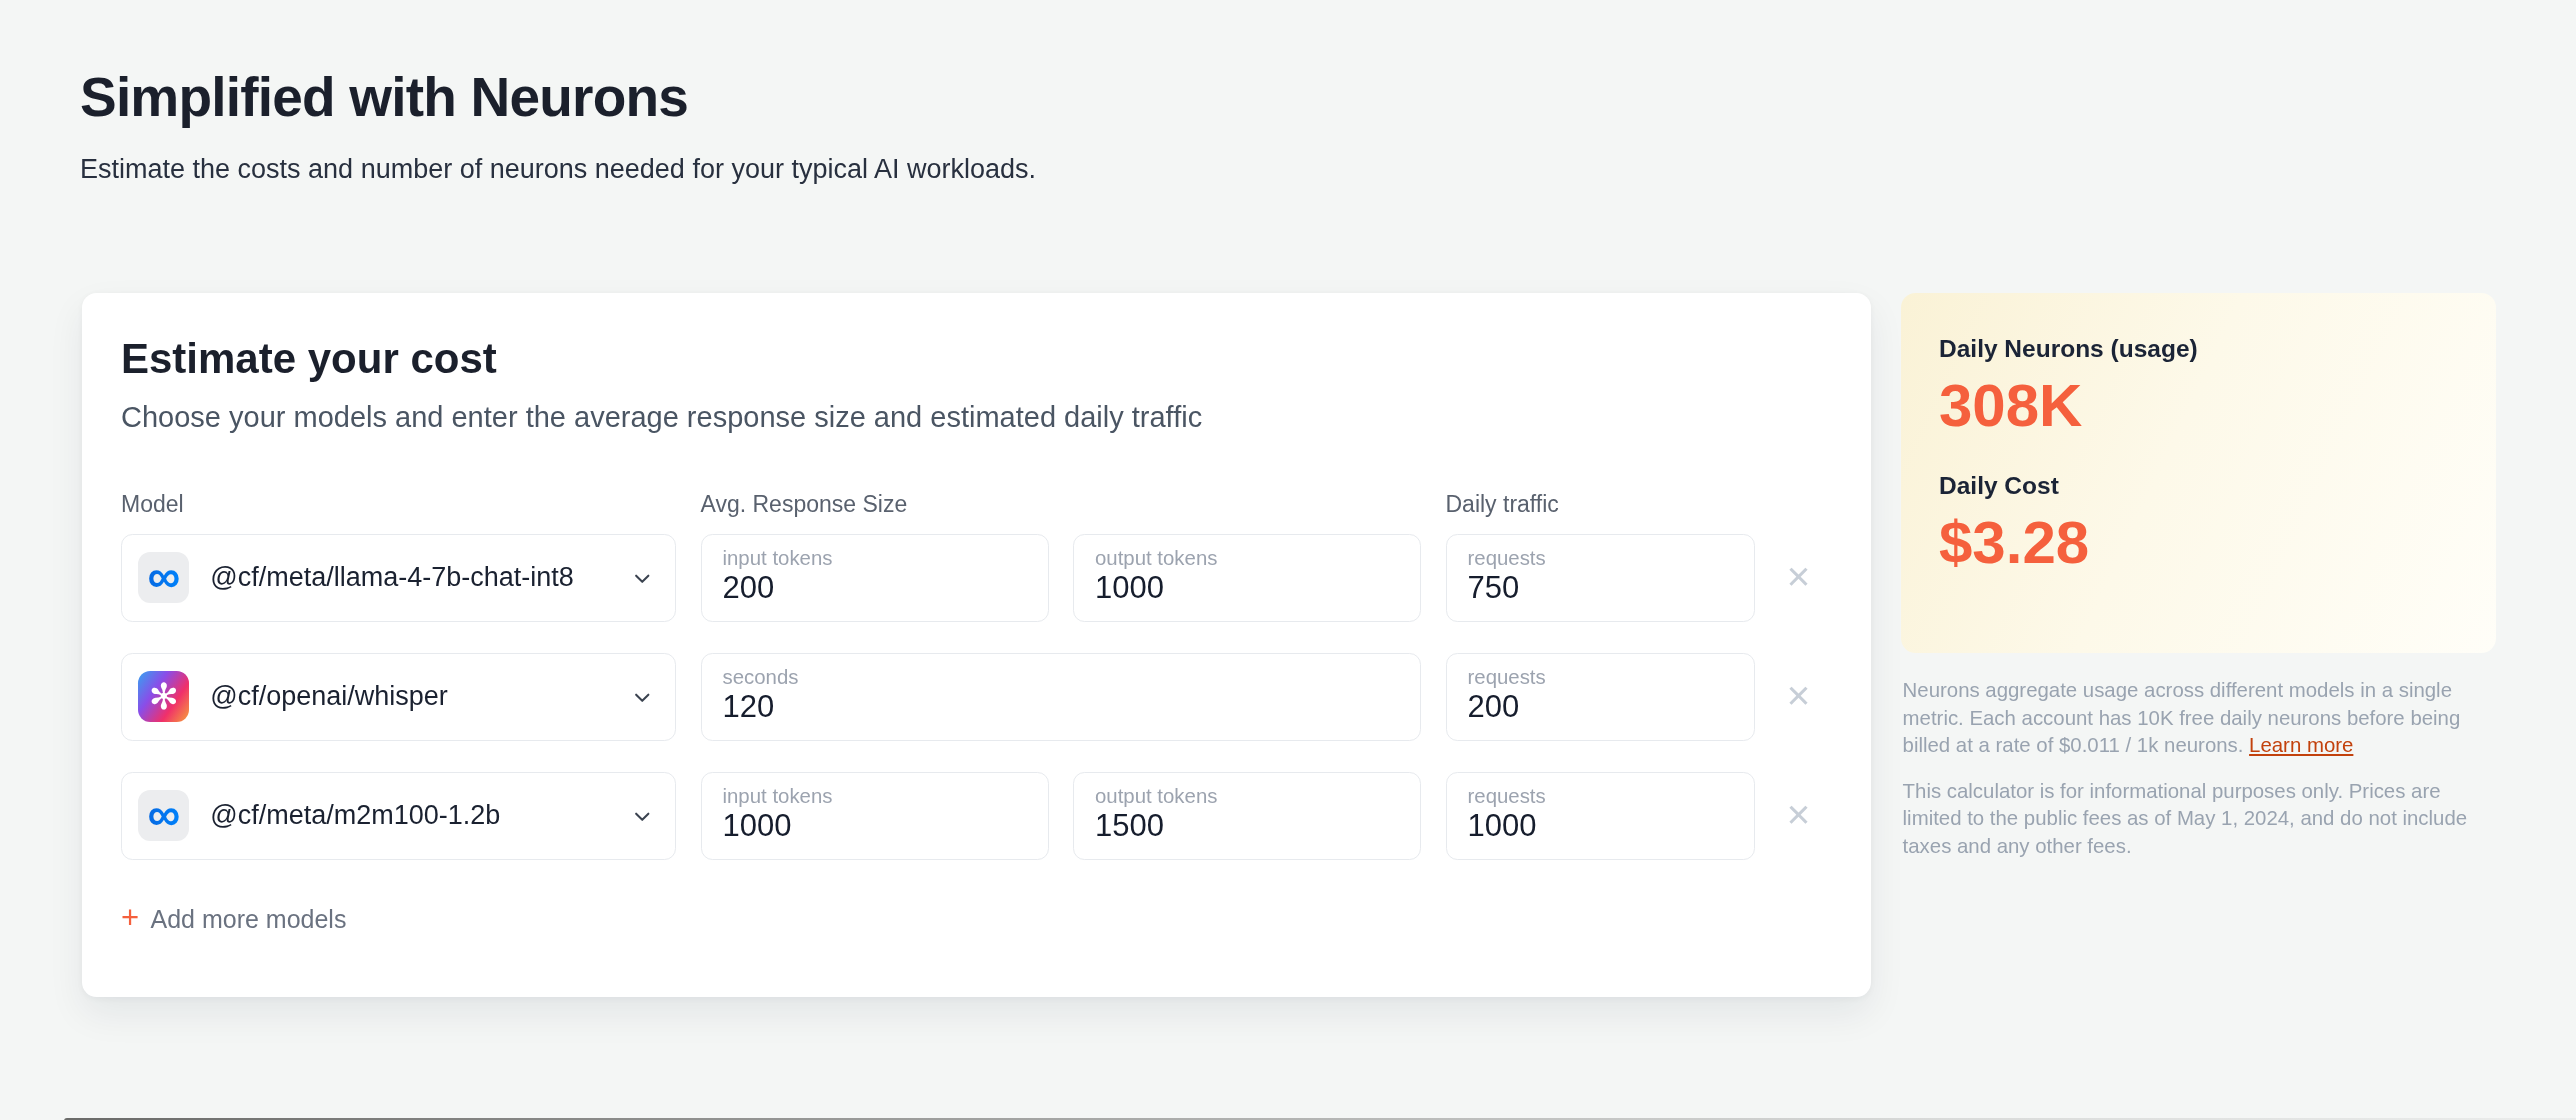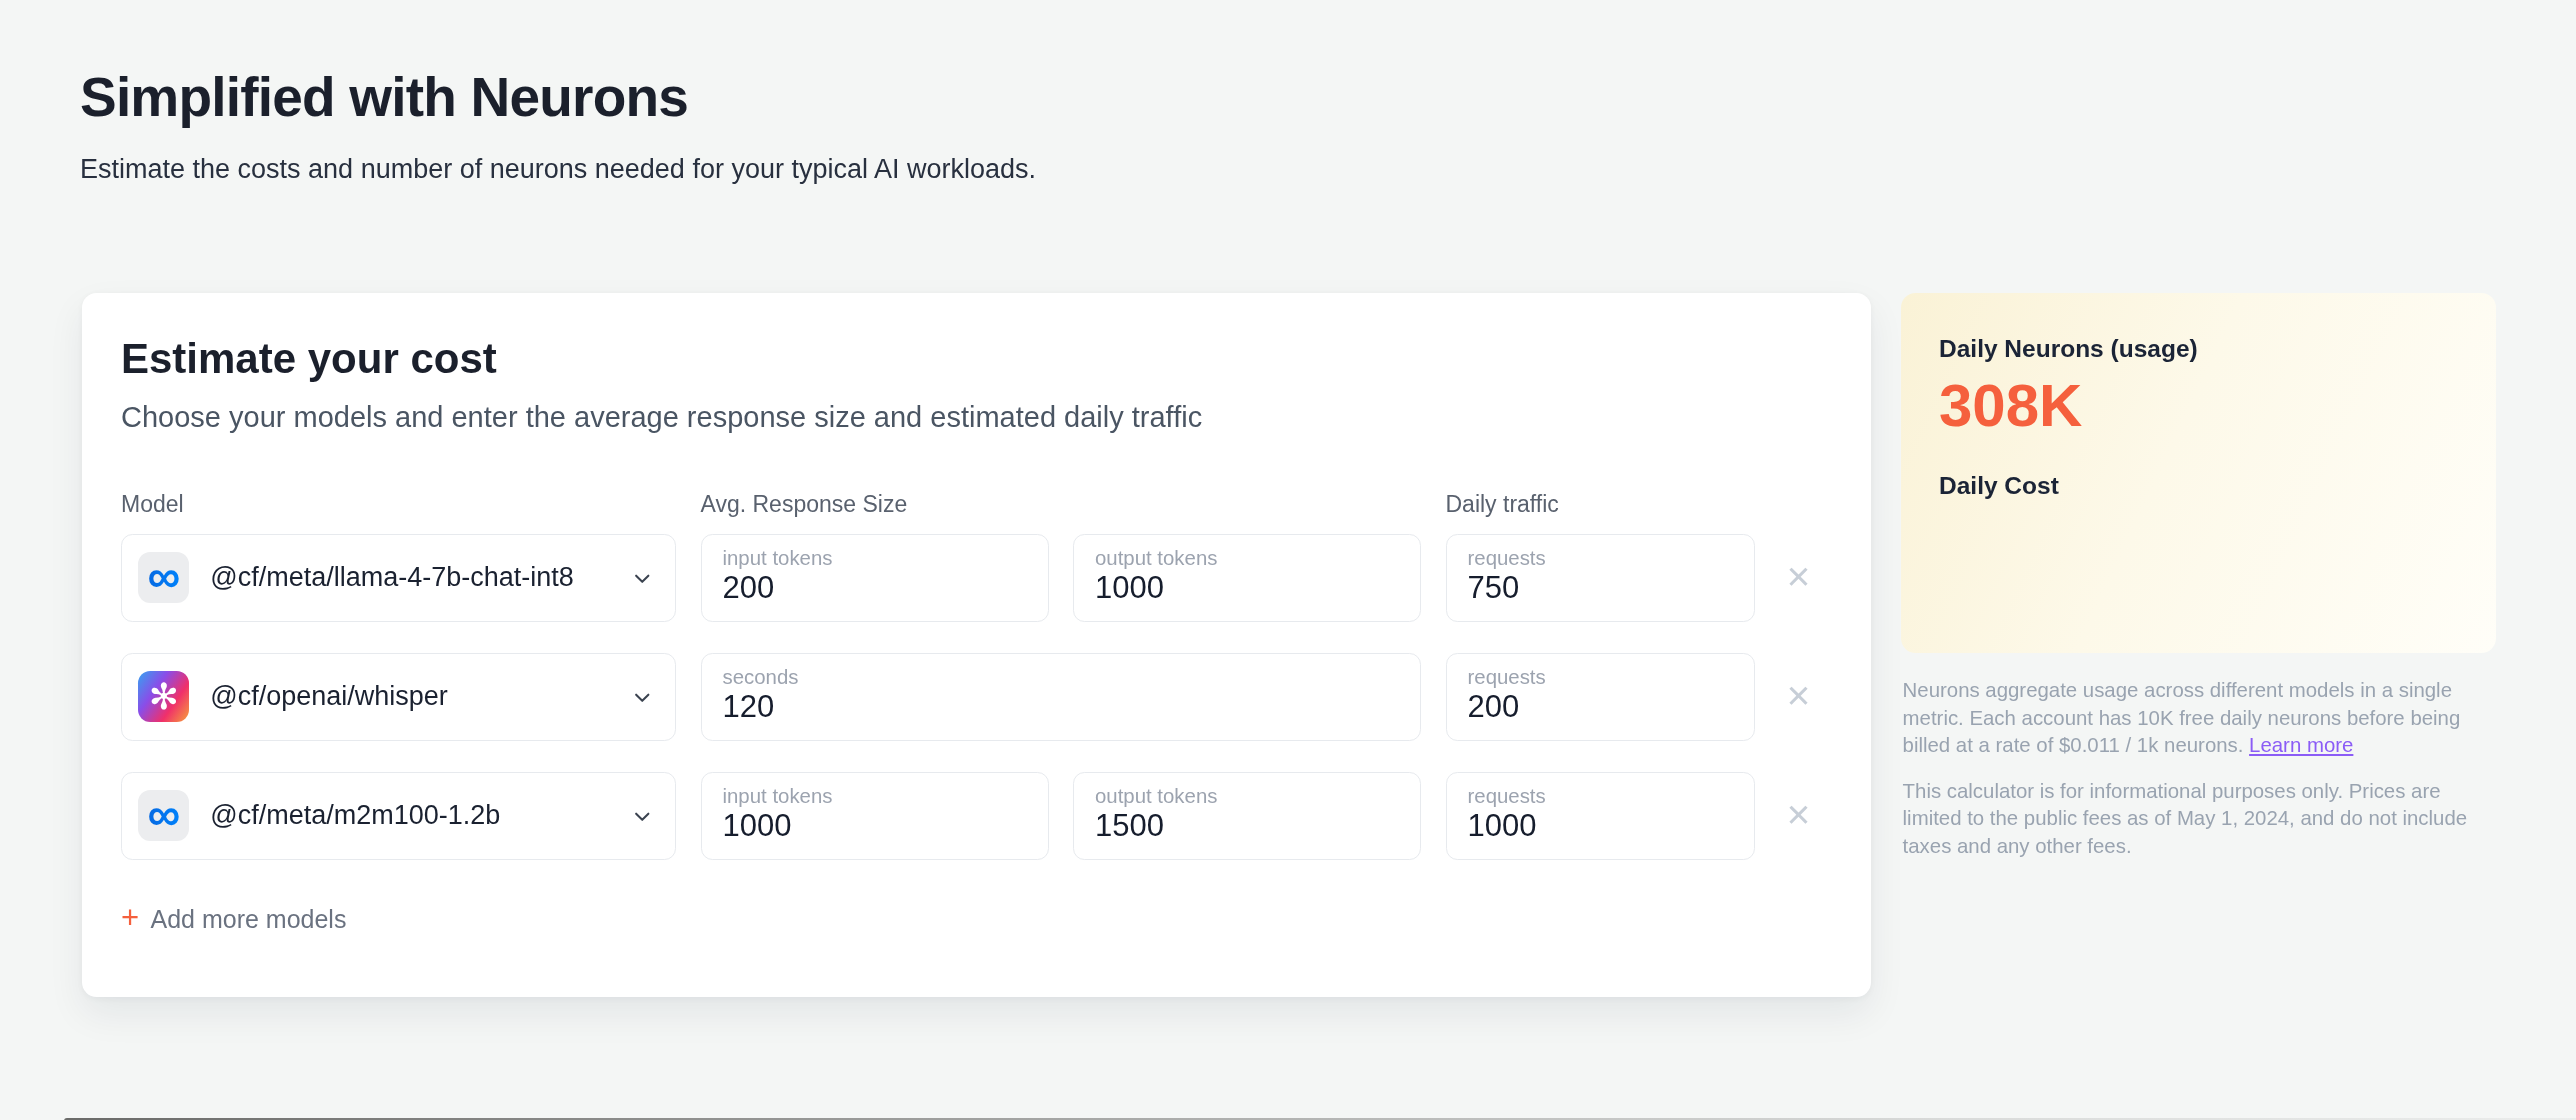--- a/index.html
+++ b/index.html
@@ -134,21 +134,21 @@
   }
   .sum-label { font-size: 24.5px; color: #1B2436; }
   .sum-value { font-size: 60px; color: #F5603D; margin-top: 13px; line-height: 1; }
   .sum-label.second { margin-top: 36px; }
 
   .notes { margin-top: 24.5px; padding: 0 1.6px; }
   .notes p {
     font-size: 20.4px; line-height: 1.35; color: #99A3B0;
     margin-bottom: 18px;
   }
-  .notes a { color: #8b5cf6; text-decoration: underline; cursor: pointer; }
+  .notes a { color: #c2410c; text-decoration: underline; cursor: pointer; }
 
   
   .bottom-edge {
     position: absolute;
     left: 64px; right: 0; bottom: 0; height: 3.3px;
     border-top-left-radius: 6.5px;
     background: linear-gradient(90deg, rgba(60,60,58,0.75), rgba(60,60,58,0.15) 75%, rgba(60,60,58,0.05));
   }
 </style>
 </head>
@@ -250,20 +250,21 @@
         <span class="plus">+</span>
         <span class="add-label">Add more models</span>
       </button>
     </section>
 
     <aside class="summary-col">
       <div class="summary-card">
         <div class="sum-label">Daily Neurons (usage)</div>
         <div class="sum-value">308K</div>
         <div class="sum-label second">Daily Cost</div>
+        <div class="sum-value">$3.28</div>
       </div>
 
       <div class="notes">
         <p><span>Neurons aggregate usage across different models in a single metric. Each account has 10K free daily neurons before being billed at a rate of $0.011 / 1k neurons. </span><a>Learn more</a></p>
         <p>This calculator is for informational purposes only. Prices are limited to the public fees as of May 1, 2024, and do not include taxes and any other fees.</p>
       </div>
     </aside>
 
   </div>
 </div>

